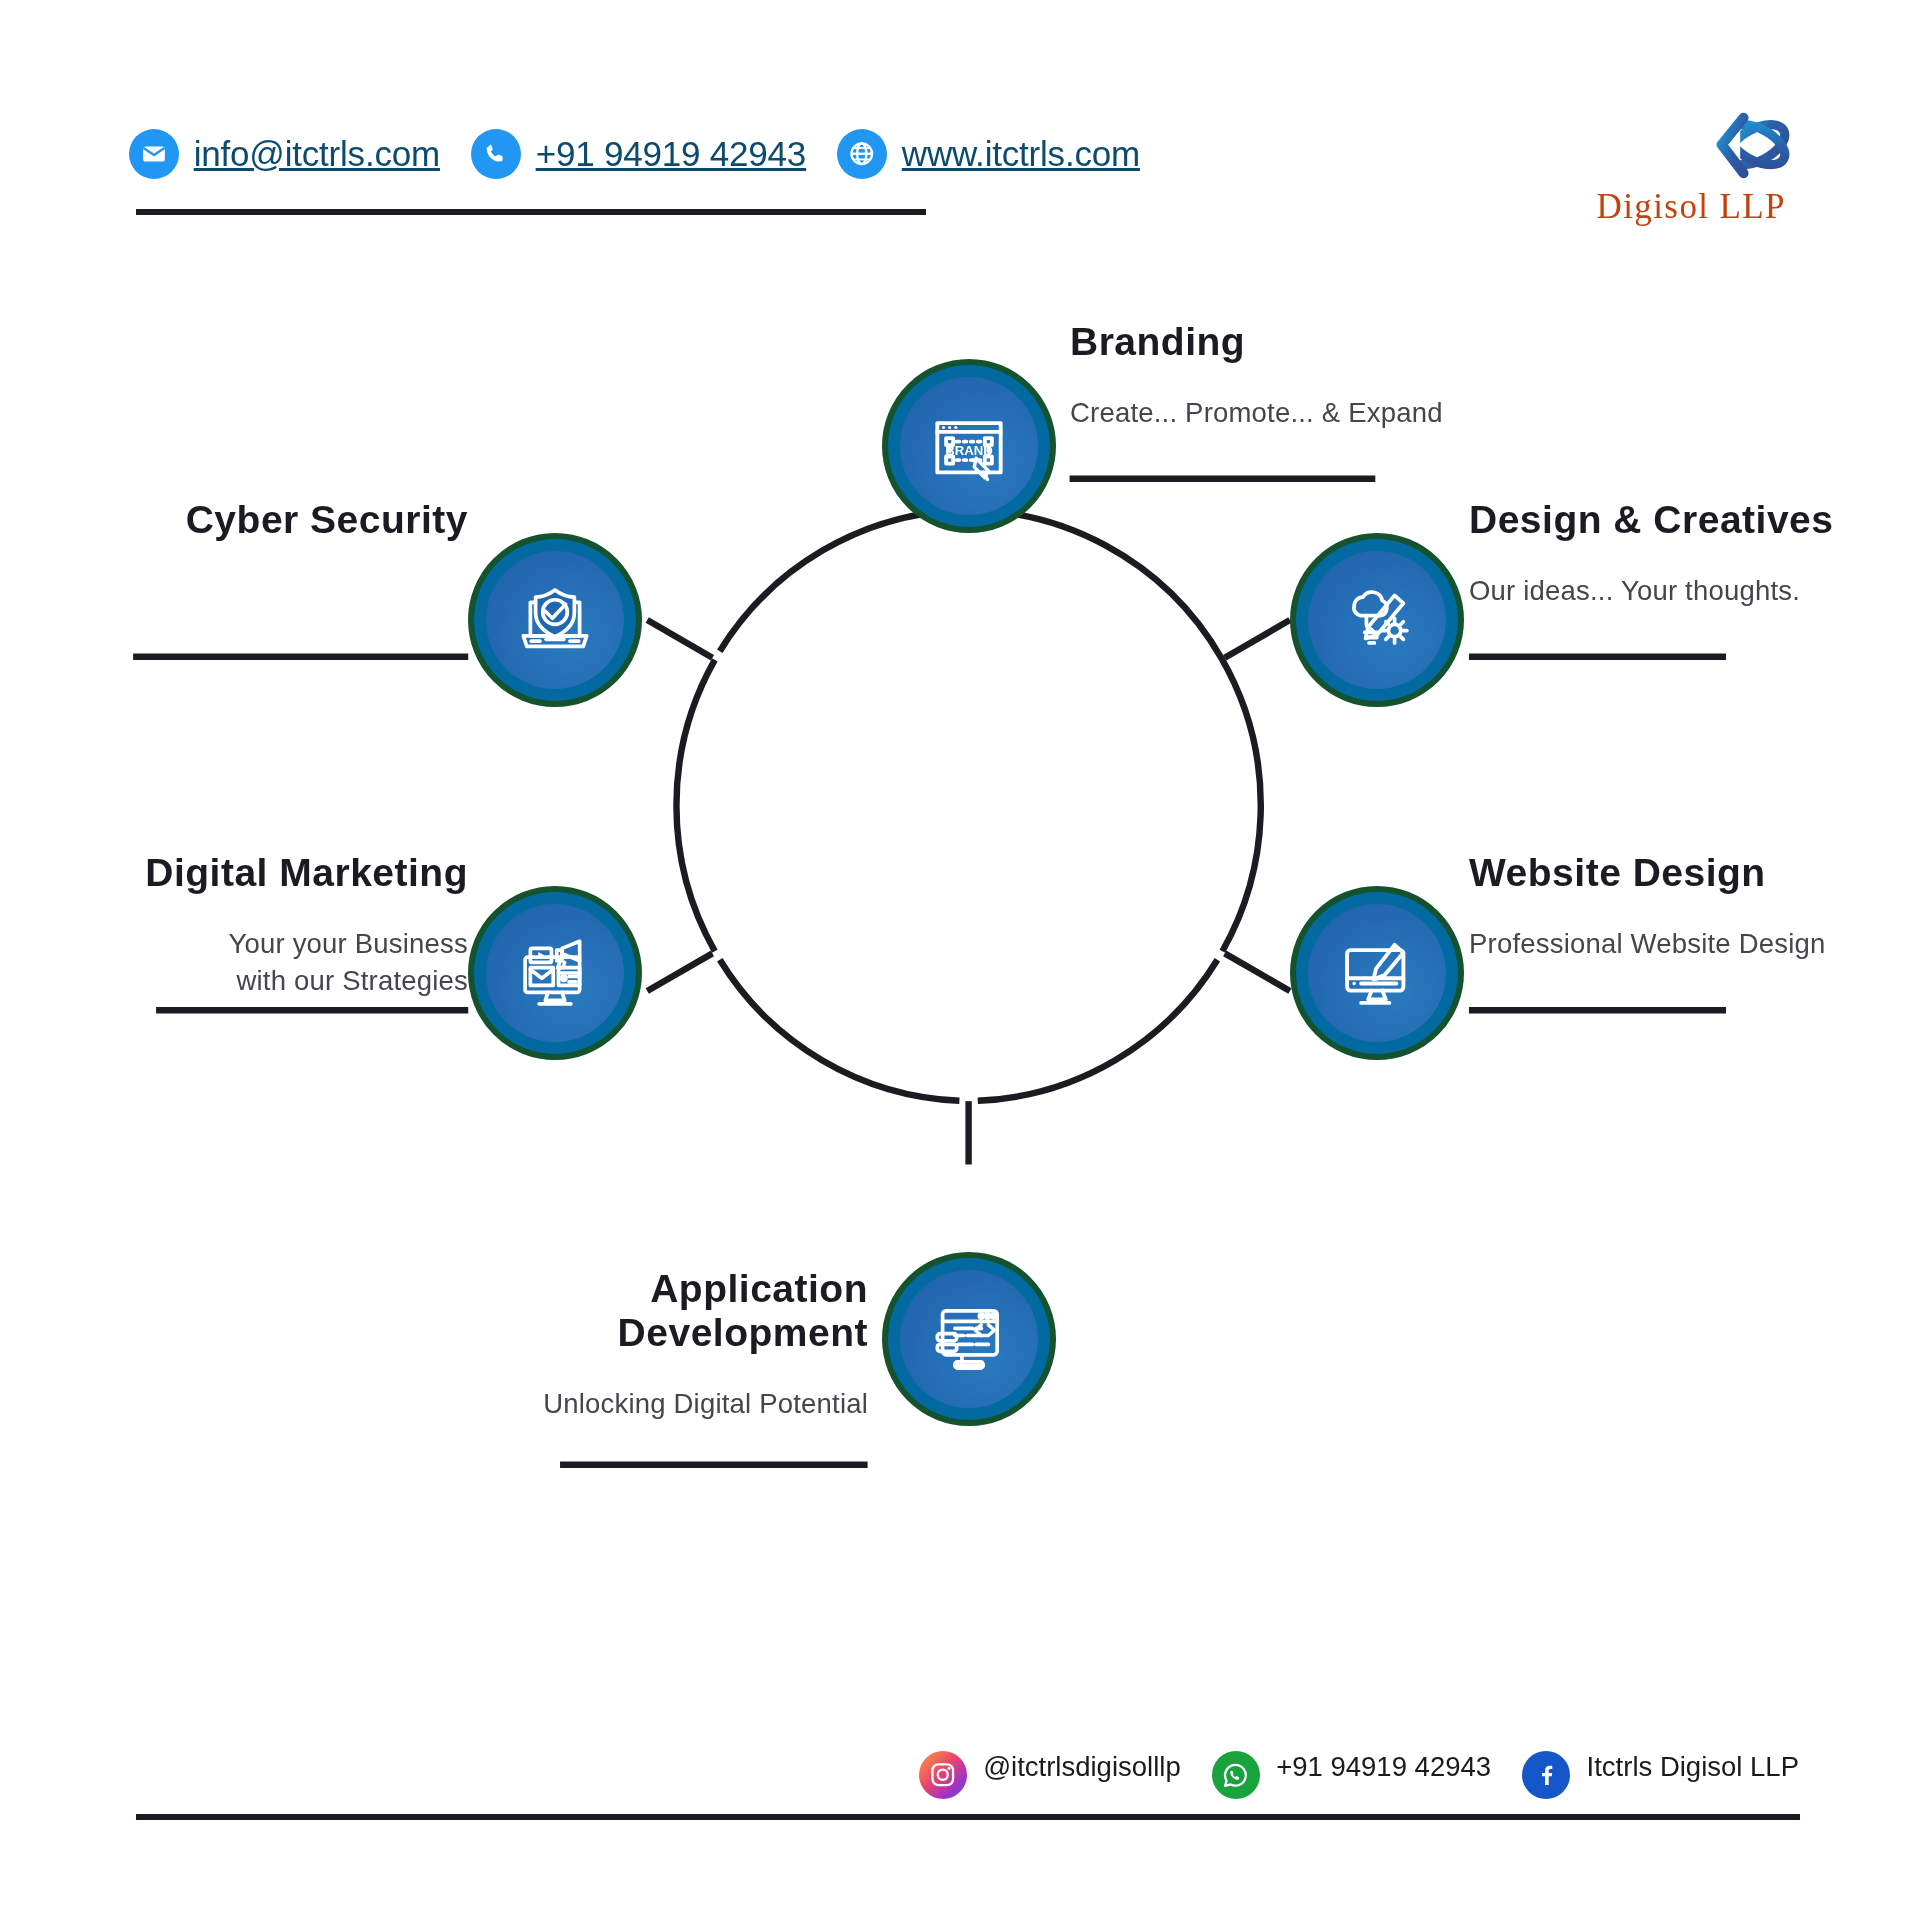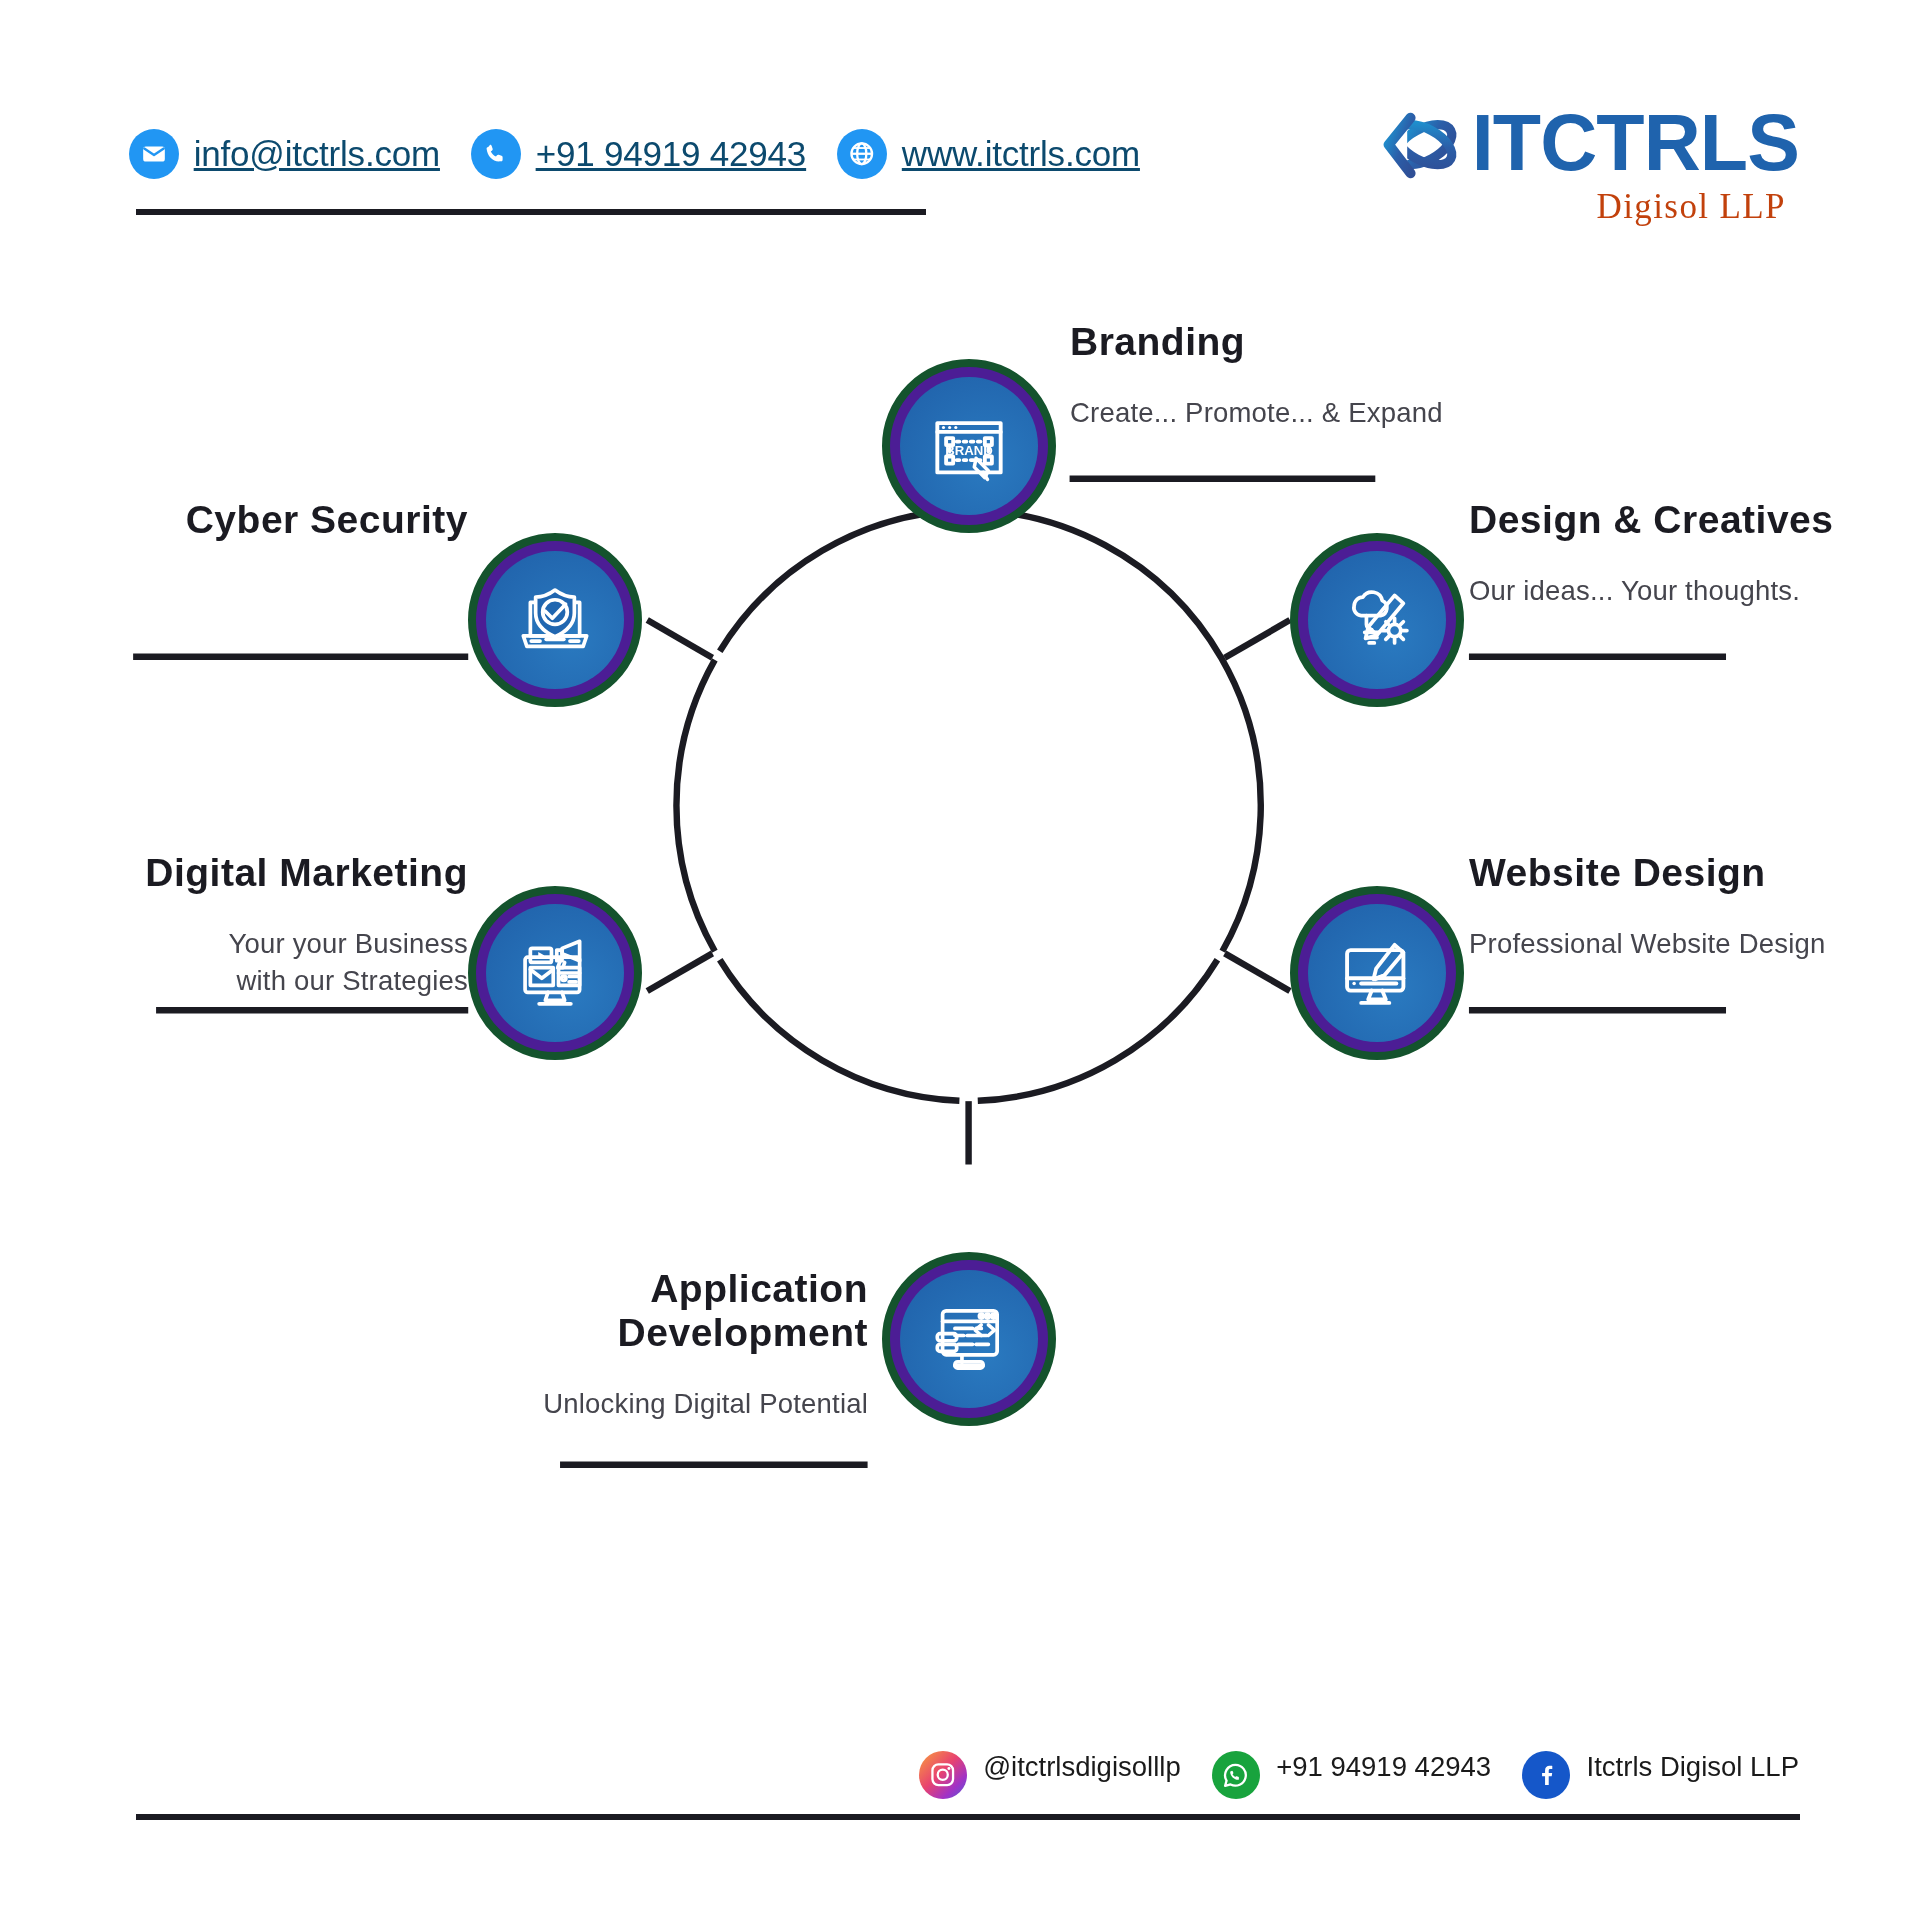--- a/index.html
+++ b/index.html
@@ -104,22 +104,22 @@
     position: absolute;
     left: 0;
     top: 0;
   }
 
   .node {
     position: absolute;
     width: 174px;
     height: 174px;
     border-radius: 50%;
-    background: #4c1d95;
-    border: 8px solid #14532d;
+    background: #0369a1;
+    border: 6px solid #14532d;
     box-sizing: border-box;
     display: flex;
     align-items: center;
     justify-content: center;
   }
   .node-inner {
     width: 138px;
     height: 138px;
     border-radius: 50%;
     background: radial-gradient(circle at 62% 62%, #2a7ac0 0%, #1f5fa8 100%);
@@ -289,21 +289,20 @@
         </defs>
         <g transform="rotate(-28 50 52)">
           <ellipse cx="50" cy="52" rx="36" ry="19" fill="none" stroke="url(#lg1)" stroke-width="11"></ellipse>
         </g>
         <g transform="rotate(28 50 52)">
           <ellipse cx="50" cy="52" rx="36" ry="19" fill="none" stroke="url(#lg1)" stroke-width="11"></ellipse>
         </g>
         <rect x="0" y="18" width="30" height="72" fill="#ffffff"></rect>
         <path d="M34 20 L8 52 L34 86" fill="none" stroke="url(#lg1)" stroke-width="12" stroke-linecap="round" stroke-linejoin="round"></path>
       </svg>
-      <span id="logo-word">ITCTRLS</span>
     </div>
     <div id="logo-sub">Digisol LLP</div>
   </div>
 
   <div id="diagram">
 
     <svg id="wheel-svg" width="1928" height="1286" viewBox="0 0 2100 1400">
 
       <g stroke="#1b1b22" stroke-width="7" fill="none" stroke-linecap="butt">
 

